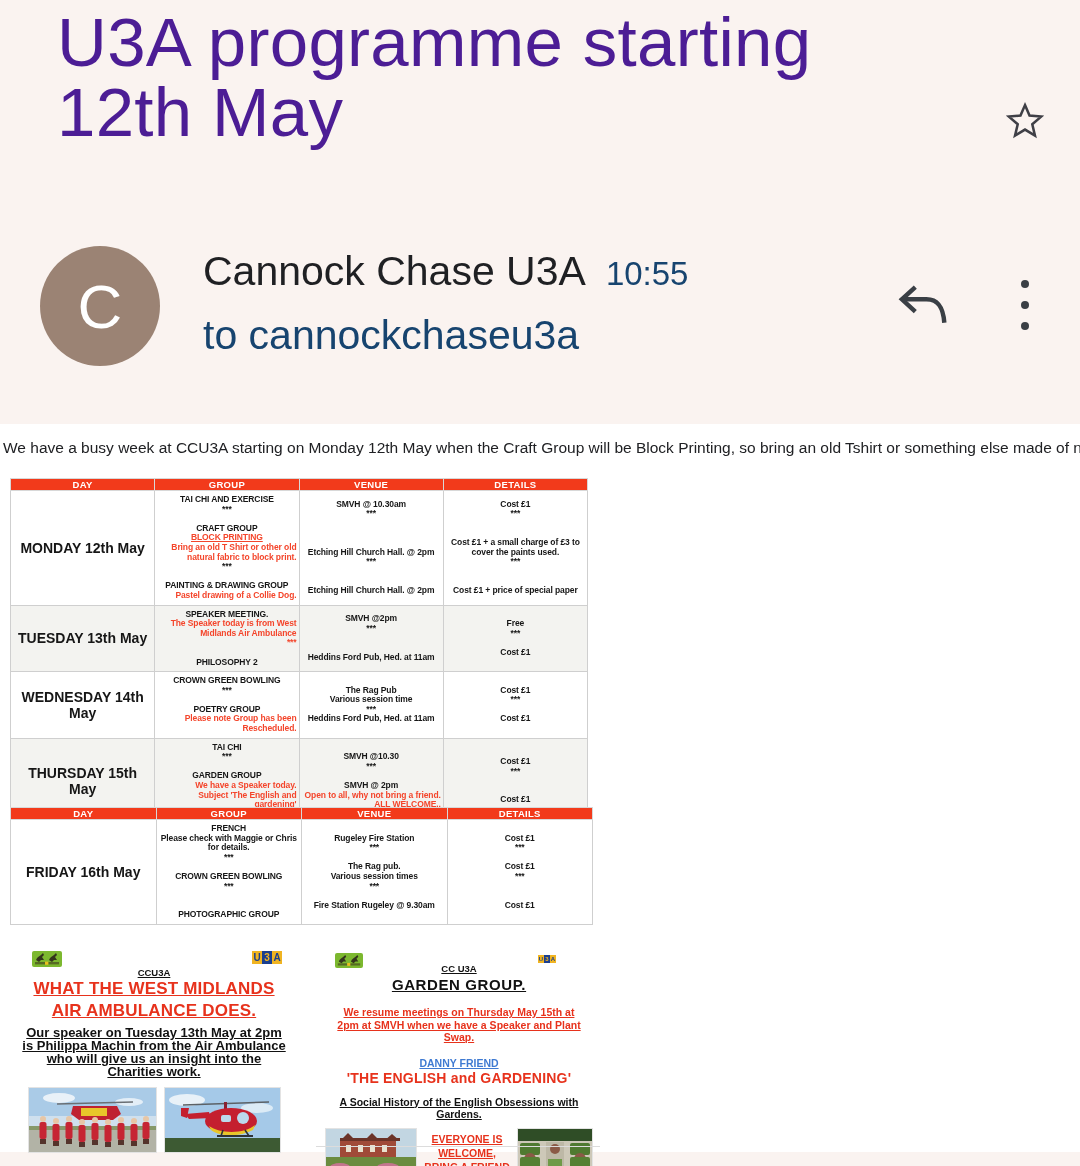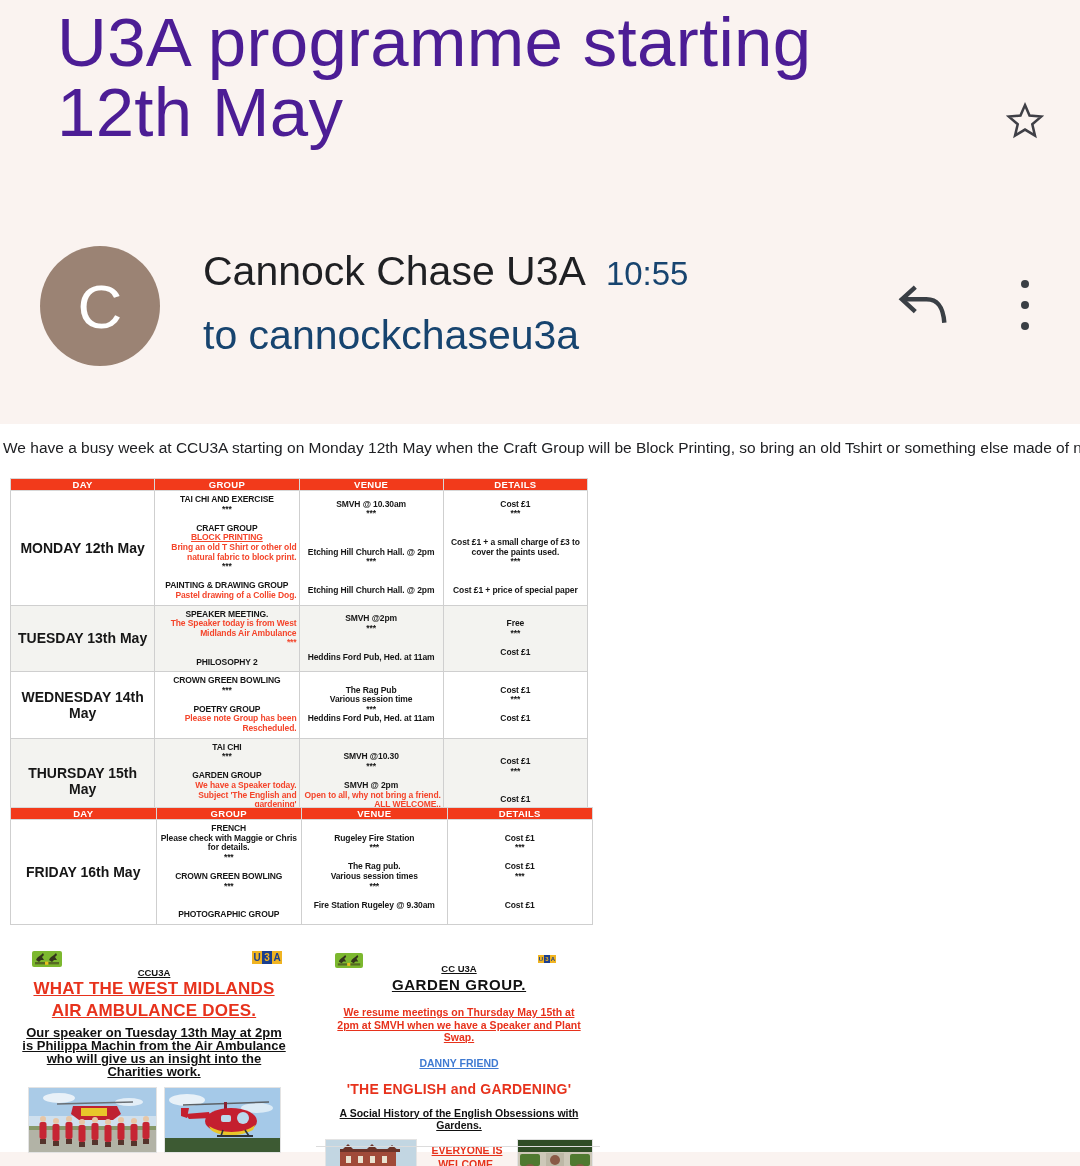--- a/index.html
+++ b/index.html
@@ -47,21 +47,21 @@
   .flyer{position:absolute;top:524px;text-align:center;font-weight:bold;color:#111;}
   #flyer-left{left:10px;width:288px;}
   #flyer-right{left:318px;width:282px;}
   .flyer .org{font-size:9.5px;text-decoration:underline;margin-top:19px;}
   #flyer-right .org{margin-top:15px;}
   .big-red{color:#e7321c;font-size:17px;line-height:22px;text-decoration:underline;letter-spacing:.2px;}
   .flyer-body{font-size:13px;line-height:13px;text-decoration:underline;margin-top:4px;padding:0 10px;}
   .garden-title{font-size:15px;text-decoration:underline;letter-spacing:.6px;margin-top:2px;}
   .notice{color:#e7321c;font-size:10.5px;line-height:12.5px;text-decoration:underline;margin-top:13px;padding:0 16px;}
   .speaker{color:#3f7ad2;font-size:10.5px;text-decoration:underline;margin-top:13px;}
-  .talk{color:#e7321c;font-size:14px;margin-top:12px;letter-spacing:.2px;}
+  .talk{color:#e7321c;font-size:14px;margin-top:1px;letter-spacing:.2px;}
   .subtitle{font-size:10.5px;text-decoration:underline;margin-top:10px;}
   .welcome{color:#e7321c;font-size:10.5px;line-height:14px;text-decoration:underline;width:88px;margin-top:4px;}
 
   .logo-row{position:absolute;left:0;top:0;width:100%;height:20px;}
   .cc-logo{position:absolute;width:30px;height:16px;background:#7cb82f;border-radius:2px;}
   #flyer-left .cc-logo{left:22px;top:3px;}
   #flyer-right .cc-logo{left:17px;top:5px;width:28px;height:15px;}
   .u3a-logo{position:absolute;display:flex;}
   #flyer-left .u3a-logo{right:16px;top:3px;height:13px;}
   #flyer-right .u3a-logo{right:44px;top:7px;height:8px;}

